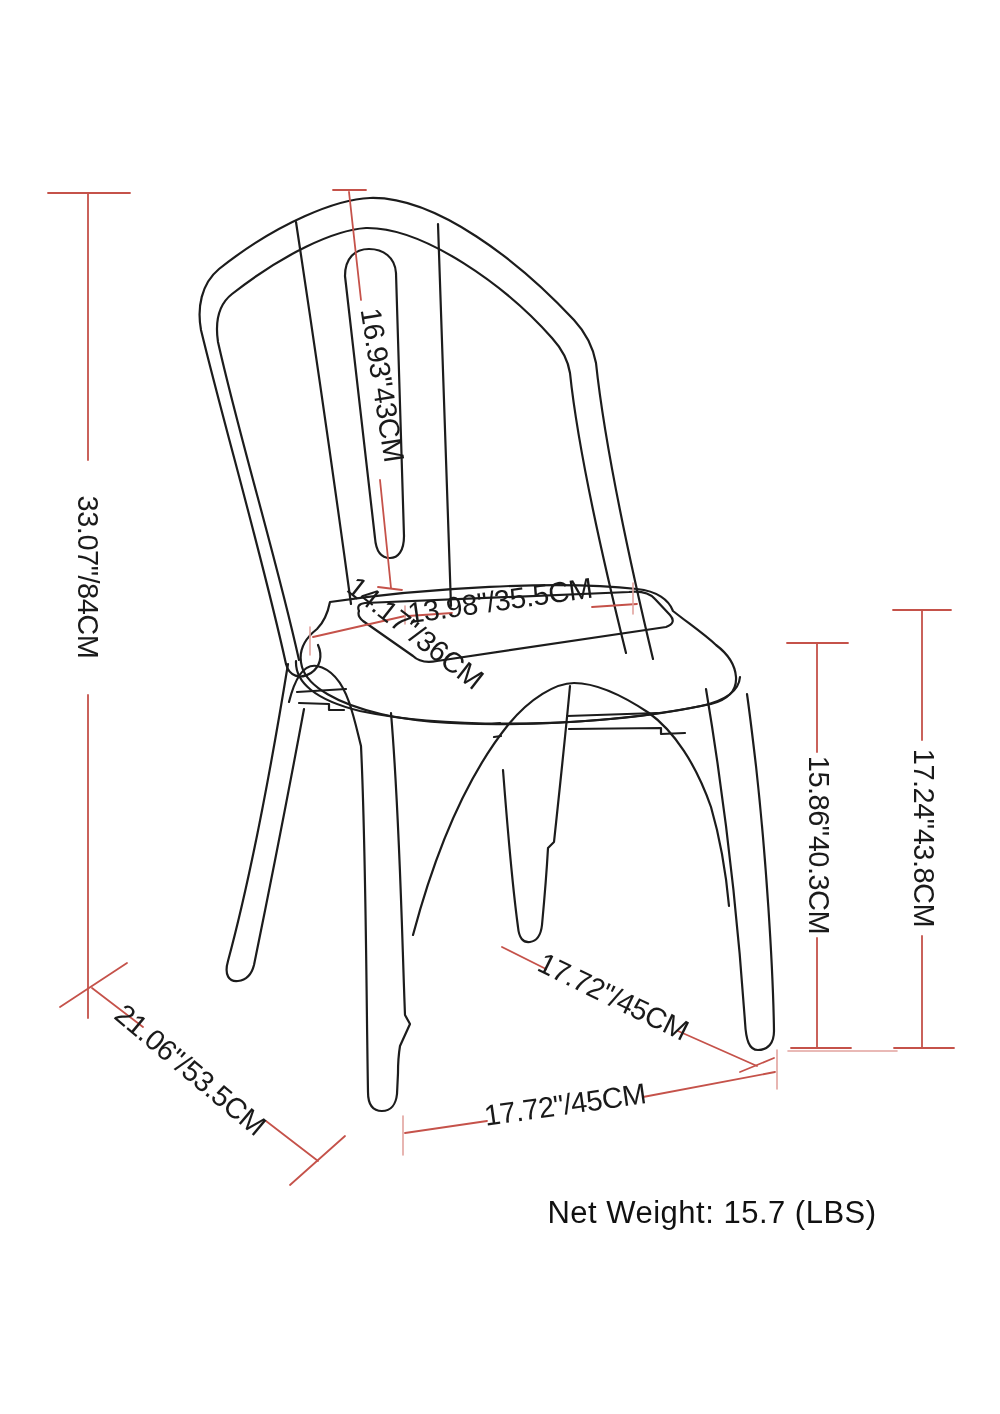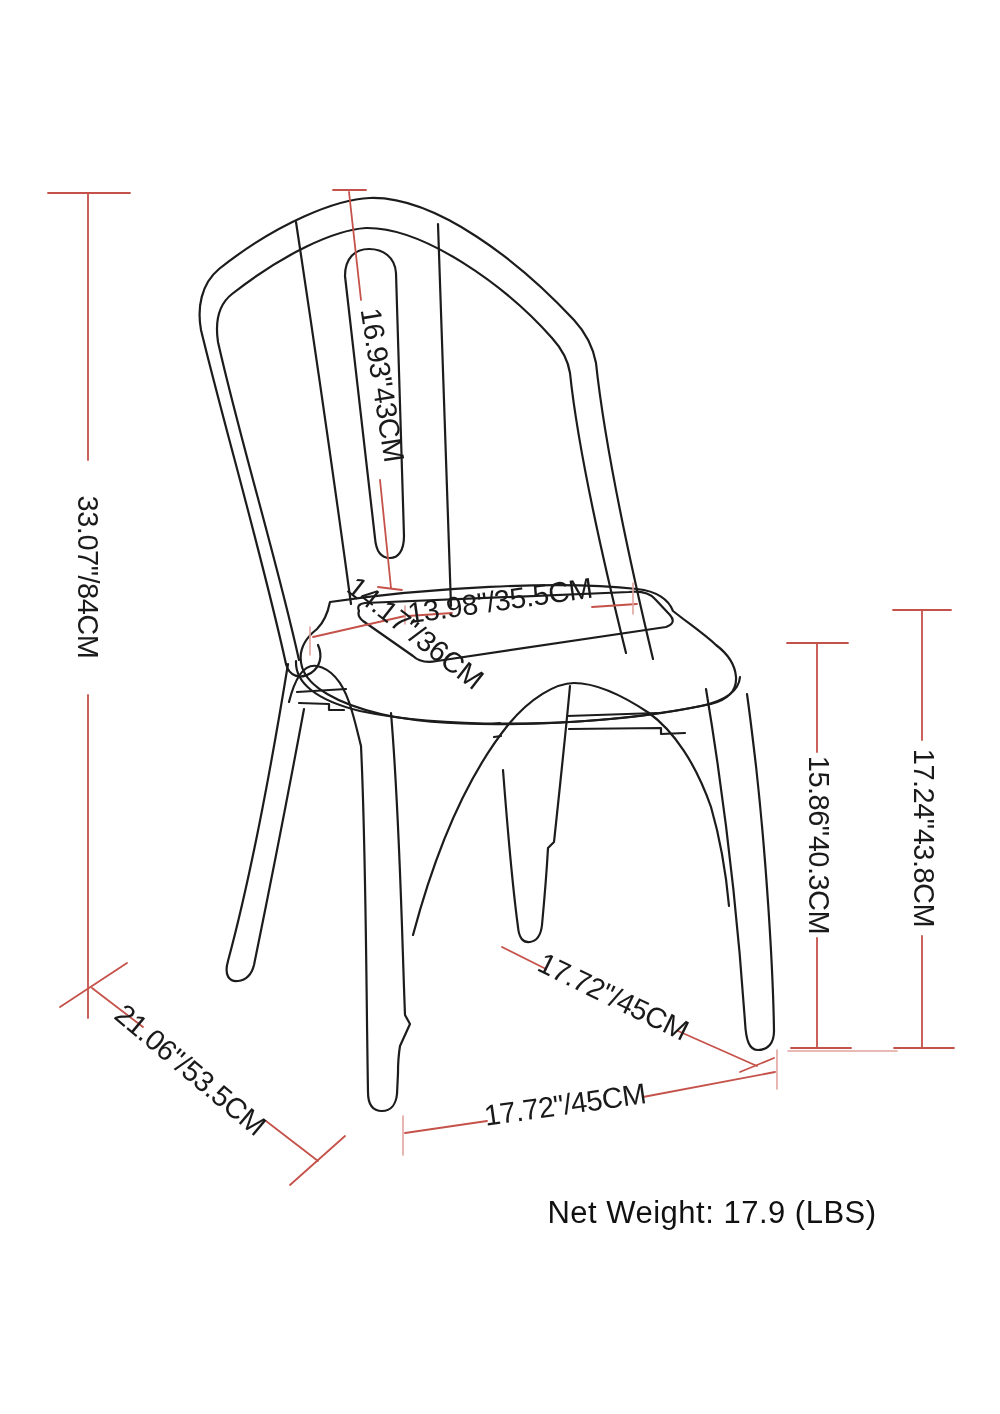--- a/index.html
+++ b/index.html
@@ -111,15 +111,15 @@
   <div class="dim-label" style="left:818px;top:845px;transform:translate(-50%,-50%) rotate(90deg);">15.86"40.3CM</div>
 
   <div class="dim-label" style="left:923px;top:838px;transform:translate(-50%,-50%) rotate(90deg);">17.24"43.8CM</div>
 
   <div class="dim-label" style="left:190px;top:1070px;transform:translate(-50%,-50%) rotate(40deg);">21.06"/53.5CM</div>
 
   <div class="dim-label" style="left:613px;top:997px;transform:translate(-50%,-50%) rotate(26deg);">17.72"/45CM</div>
 
   <div class="dim-label" style="left:565px;top:1105px;transform:translate(-50%,-50%) rotate(-8deg);">17.72"/45CM</div>
 
-  <div class="net-weight" style="left:712px;top:1213px;transform:translate(-50%,-50%);">Net Weight: 17.9 (LBS)</div>
+  <div class="net-weight" style="left:712px;top:1213px;transform:translate(-50%,-50%);">Net Weight: 15.7 (LBS)</div>
 
 </div>
 
 </body></html>

